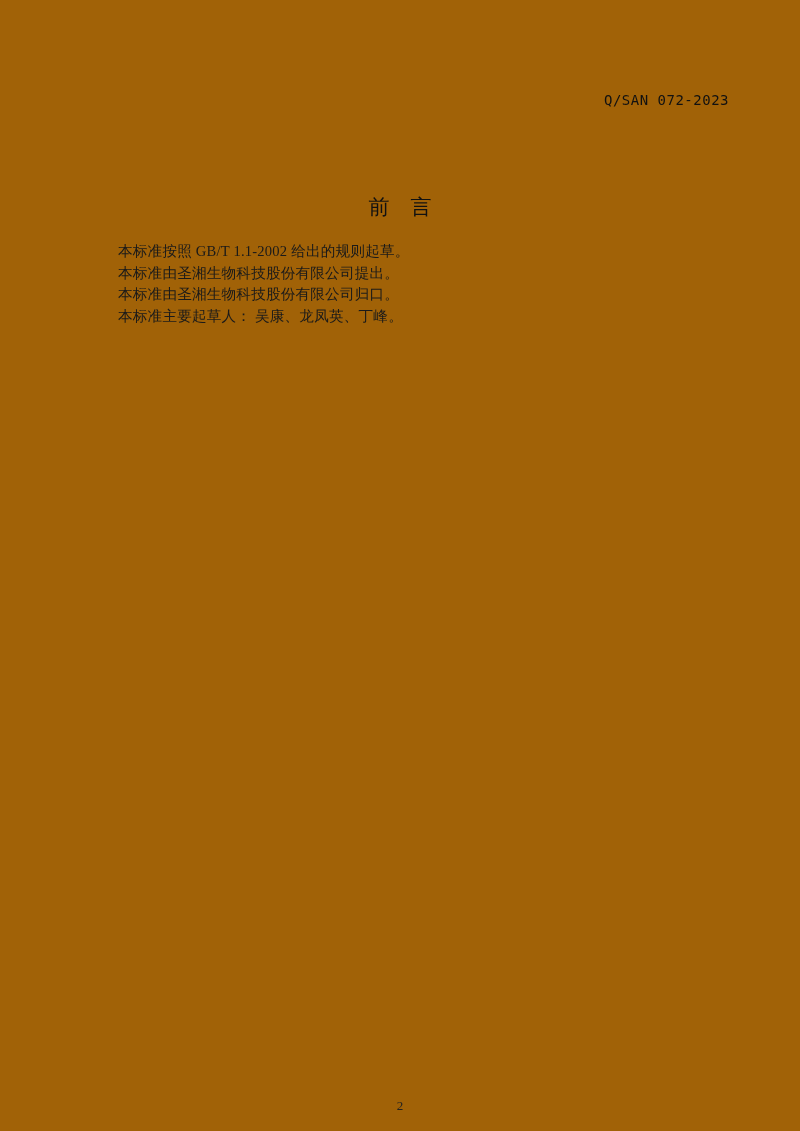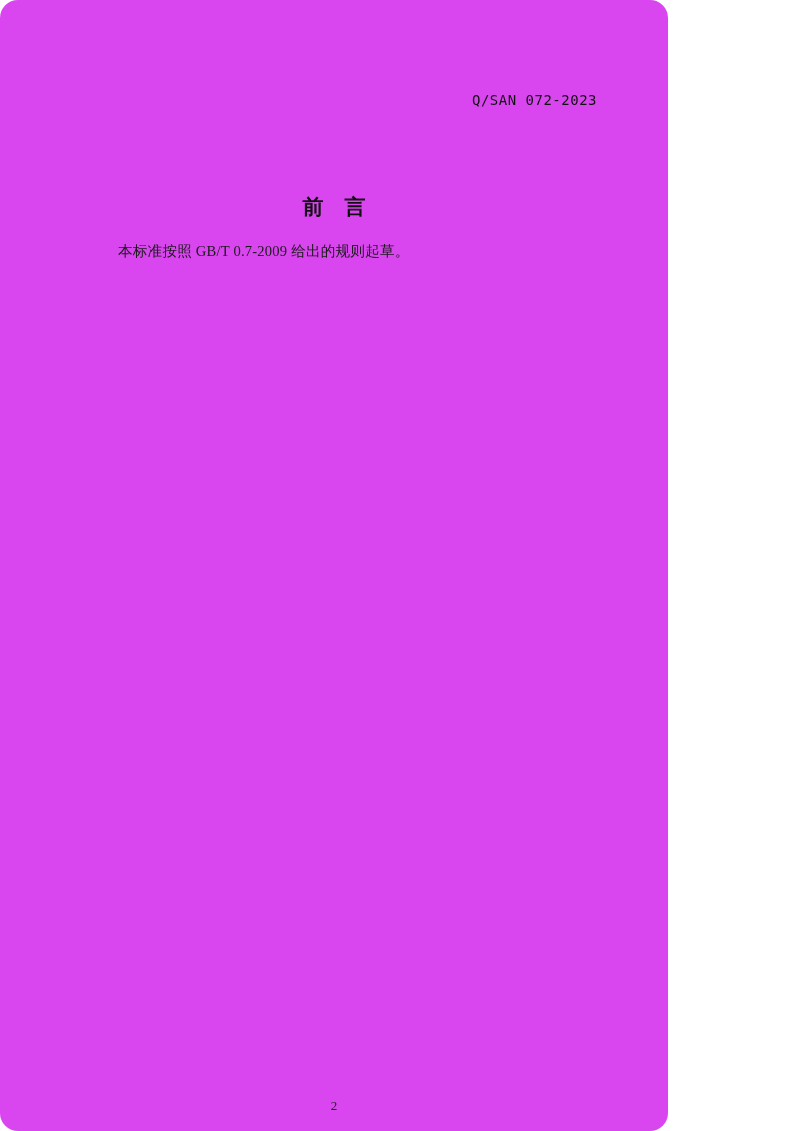--- a/index.html
+++ b/index.html
@@ -6,43 +6,42 @@
   html, body {
     width: 800px;
     height: 1131px;
     background: #ffffff;
     font-family: "Liberation Serif", "DejaVu Serif", serif;
     color: #1a1a1a;
     overflow: hidden;
   }
   .page {
     position: relative;
-    width: 668px;
+    width: 800px;
     height: 1131px;
-    background: #d946ef;
-    border-radius: 18px;
+    background: #a16207;
   }
   .doc-code {
     position: absolute;
     top: 92px;
     right: 71px;
     font-family: "DejaVu Sans Mono", "Liberation Mono", monospace;
     font-size: 14px;
     letter-spacing: 0.5px;
     color: #111111;
     white-space: pre;
   }
   .doc-title {
     position: absolute;
     top: 193px;
     left: 0;
     width: 100%;
     text-align: center;
     font-size: 21px;
-    font-weight: bold;
+    font-weight: normal;
     color: #111111;
     white-space: pre;
   }
   .body-text {
     position: absolute;
     top: 241px;
     left: 118px;
     right: 118px;
   }
   .body-text p {
@@ -65,18 +64,21 @@
 </head>
 <body>
 
 <div class="page">
 
   <div class="doc-code">Q/SAN 072-2023</div>
 
   <div class="doc-title">前　言</div>
 
   <div class="body-text">
-    <p>本标准按照 GB/T 0.7-2009 给出的规则起草。</p>
+    <p>本标准按照 GB/T 1.1-2002 给出的规则起草。</p>
+    <p>本标准由圣湘生物科技股份有限公司提出。</p>
+    <p>本标准由圣湘生物科技股份有限公司归口。</p>
+    <p>本标准主要起草人： 吴康、龙凤英、丁峰。</p>
   </div>
 
   <div class="page-number">2</div>
 
 </div>
 
 </body></html>

